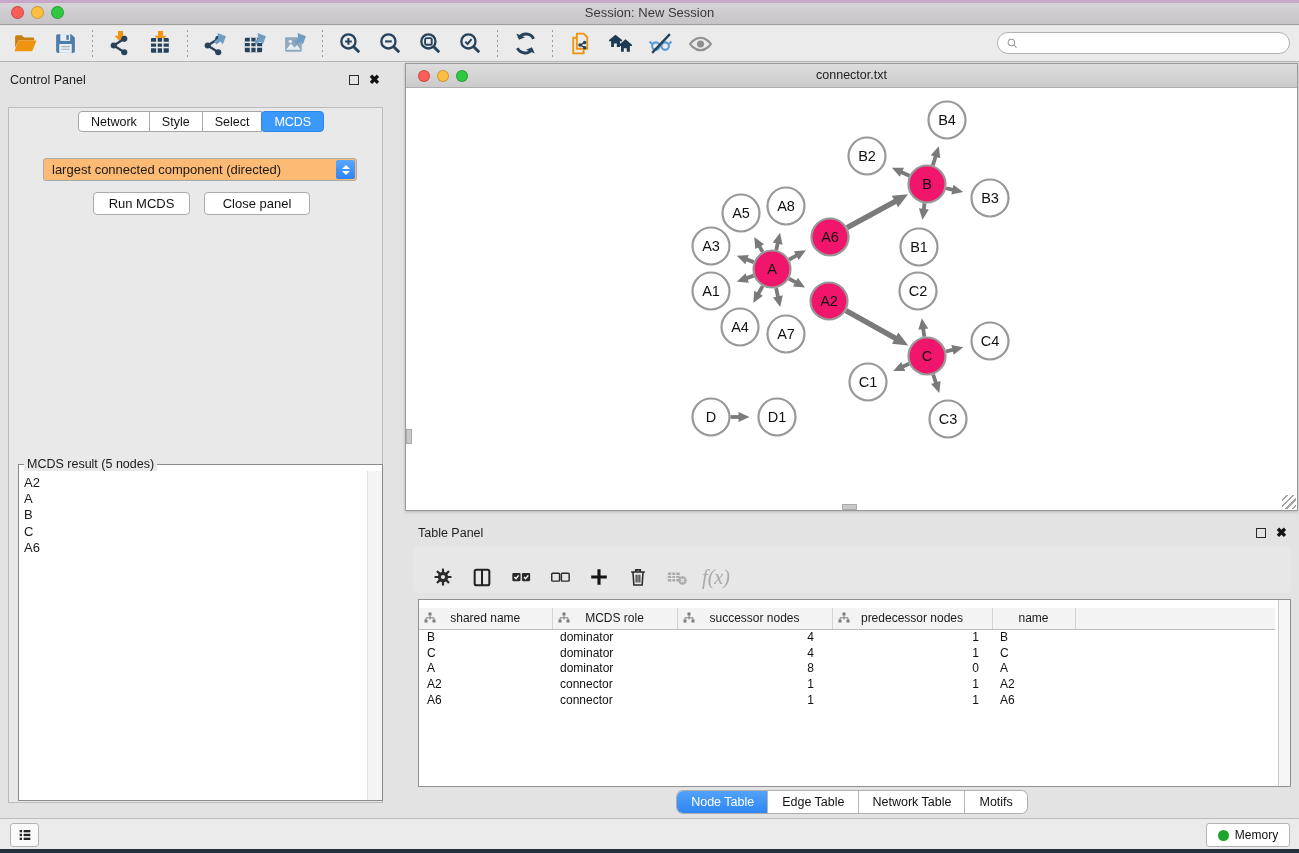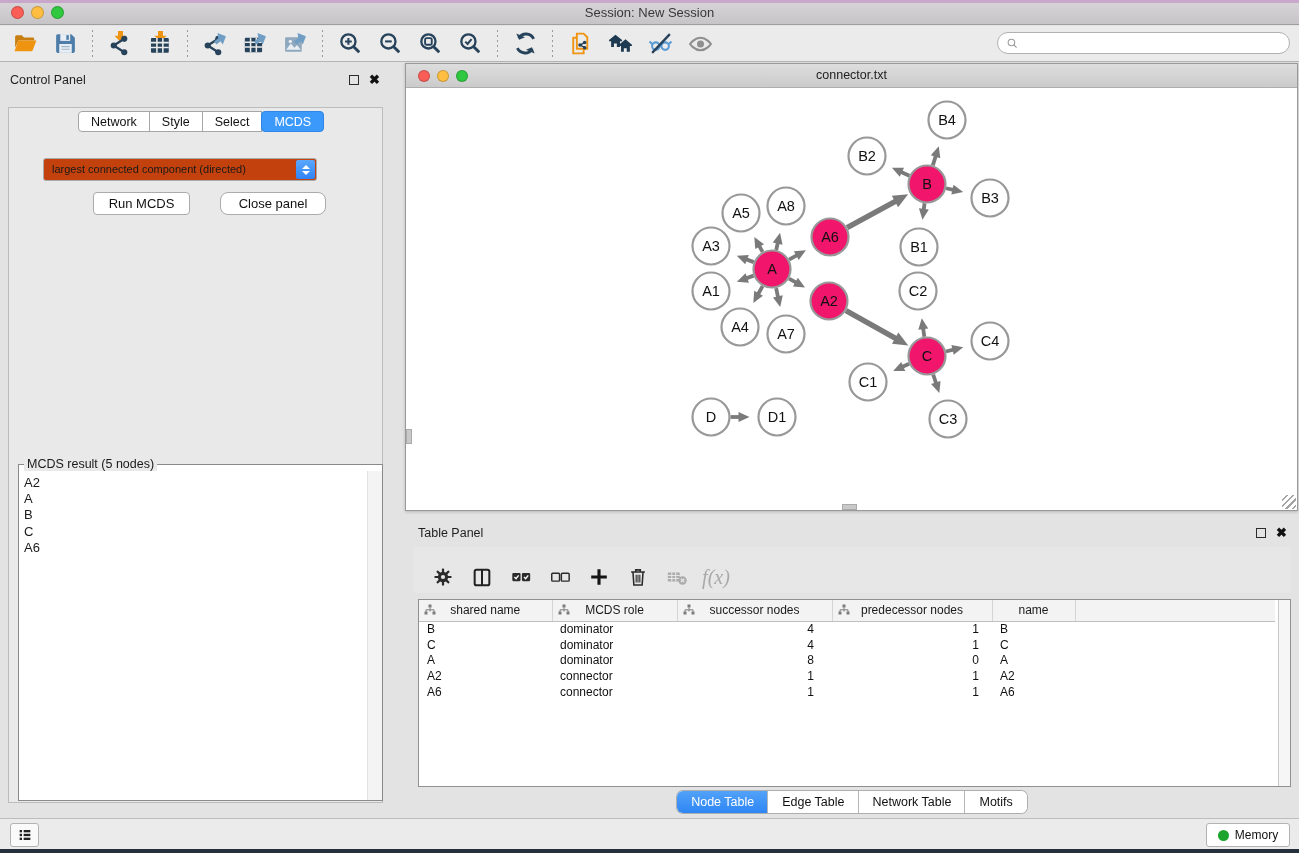--- a/index.html
+++ b/index.html
@@ -40,30 +40,30 @@
   #control-panel .panel-header-btns { top:10px; right:10px; }
   #cp-tabs { position:absolute; left:78px; top:46px; display:flex; z-index:3; }
   .seg-tab { height:21px; background:#fff; border:1px solid #a6a6a6; margin-left:-1px; font-size:12.5px;
     color:#111; display:flex; align-items:center; justify-content:center; padding:0 12px; }
   .seg-tab:first-child { border-radius:4px 0 0 4px; margin-left:0; }
   .seg-tab:last-child { border-radius:0 4px 4px 0; }
   .seg-tab.active { background:#3c99fc; border-color:#2f86e8; color:#fff; border-radius:4px; }
   #cp-content { position:absolute; left:8px; top:42px; width:375px; height:761px; max-height:696px;
     border:1px solid #bcbcbc; background:#e9e9e9; }
   #opt-label { position:absolute; left:0; width:100%; top:28px; text-align:center; font-size:13px; }
-  #opt-dropdown { position:absolute; left:34px; top:50px; width:274px; height:23px; background:#c2410c;
-    border:1px solid #aaa; border-radius:3px; font-size:11px; line-height:21px; padding-left:8px; }
+  #opt-dropdown { position:absolute; left:34px; top:50px; width:314px; height:23px; background:#fdba74;
+    border:1px solid #aaa; border-radius:3px; font-size:13px; line-height:21px; padding-left:8px; }
   #opt-dropdown .stepper { position:absolute; right:1px; top:1px; bottom:1px; width:19px; border-radius:2px;
     background:linear-gradient(#5aa7fc,#2f84f5); display:flex; flex-direction:column; align-items:center; justify-content:center; gap:2px; }
   .chev { width:0; height:0; border-left:4px solid transparent; border-right:4px solid transparent; }
   .chev.up { border-bottom:4px solid #fff; } .chev.down { border-top:4px solid #fff; }
   .cp-btn { position:absolute; top:84px; height:23px; background:#fff; border:1px solid #ababab; border-radius:4px;
     font-size:13px; color:#111; font-family:"Liberation Sans", sans-serif; }
   #run-btn { left:84px; width:97px; }
-  #closepanel-btn { left:211px; width:106px;border-radius:8px; }
+  #closepanel-btn { left:195px; width:106px; }
   #result-box { position:absolute; left:9px; top:349px; width:365px; height:344px; border:1px solid #8a8a8a;
     background:#fff; }
   #result-box legend { font-size:12.5px; margin-left:5px; padding:0 3px; background:#e9e9e9; }
   #result-list { position:absolute; left:0; top:0; right:15px; bottom:0; padding:4px 0 0 5px; overflow:hidden; }
   #result-list div { font-size:13px; line-height:16.2px; }
   #result-scroll { position:absolute; right:0; top:0; width:15px; height:100%; background:#f4f4f4; border-left:1px solid #e2e2e2; }
   
   #network-window { position:absolute; left:405px; top:63px; width:893px; height:448px; background:#fff;
     border:1px solid #999; box-shadow:0 1px 3px rgba(0,0,0,.2); }
   #nw-titlebar { position:absolute; left:0; top:0; width:100%; height:24px;
@@ -81,21 +81,21 @@
   
   #table-panel { position:absolute; left:405px; top:520px; width:894px; height:296px; }
   #table-panel .panel-title { position:absolute; left:13px; top:6px; }
   #table-panel .panel-header-btns { top:8px; right:12px; }
   #tp-toolbar { position:absolute; left:8px; top:27px; width:878px; height:46px; background:#e7e7e7;
     border-radius:3px; display:flex; align-items:flex-end; padding-left:15px; gap:9px; }
   .tp-btn { width:30px; height:32px; display:flex; align-items:center; justify-content:center; background:transparent; border:none; }
   .tp-btn svg { width:22px; height:22px; }
   .tp-btn .fx { font-family:"Liberation Serif", serif; font-style:italic; font-size:20px; color:#a9a9a9; }
   #tp-table { position:absolute; left:13px; top:79px; width:873px; height:188px; background:#fff; border:1px solid #909090; }
-  #tp-table table { border-collapse:collapse; width:856px; table-layout:fixed; font-size:12px; }
+  #tp-table table { border-collapse:collapse; width:856px; table-layout:fixed; font-size:12px;margin-top:8px; }
   #tp-table th { height:21px; background:#f3f3f3; border-bottom:1px solid #bfbfbf; border-right:1px solid #d4d4d4;
     font-weight:normal; font-size:12px; color:#1a1a1a; position:relative; text-align:center; }
   #tp-table th:last-child { border-right:none; }
   #tp-table th .col-icon { position:absolute; left:5px; top:4px; }
   #tp-table td { height:15.8px; padding:0; color:#111; white-space:nowrap; }
   #tp-table td.l { text-align:left; padding-left:8px; }
   #tp-table td.r { text-align:right; }
   #tp-table td.c2 { padding-right:18px; }
   #tp-table td.c3 { padding-right:13px; }
   #tp-vscroll { position:absolute; right:0; top:0; width:12px; height:100%; background:#f6f6f6; border-left:1px solid #c8c8c8; }

